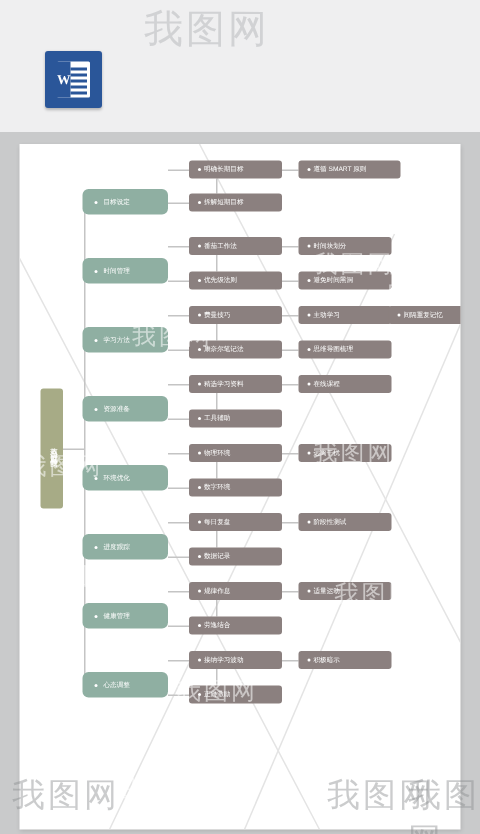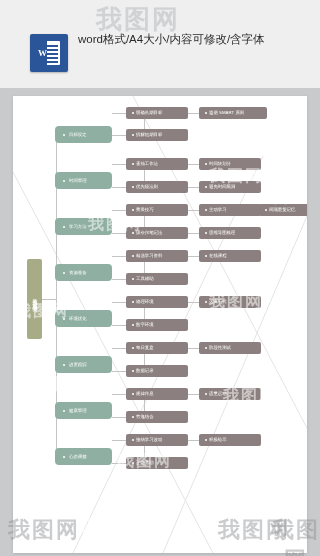--- a/index.html
+++ b/index.html
@@ -90,45 +90,43 @@
     position:absolute;left:8px;top:50%;margin-top:-1px;
     width:2px;height:2px;background:#ffffff;border-radius:50%;
   }
   .node.gray .bullet{left:6px;}
   .conn{position:absolute;background:#c4c4c4;}
   .conn.v{width:1px;}
   .conn.h{height:1px;}
   
   .wm{
     position:absolute;color:rgba(255,255,255,.55);
-    font-size:15px;font-weight:bold;letter-spacing:2px;
+    font-size:15px;font-weight:normal;letter-spacing:2px;
     pointer-events:none;user-select:none;
     font-family:"DejaVu Sans",sans-serif;
-    text-align:center;
   }
   .wm.dark{color:rgba(140,142,145,.45);}
   .wm.top{color:rgba(205,206,208,.9);}
 </style>
 </head>
 <body>
 
 <div class="header">
   <div class="hdr-inner">
     <div class="word-icon">
       <div class="page">
         <span class="ln" style="top:4px"></span>
         <span class="ln" style="top:8px"></span>
         <span class="ln" style="top:12px"></span>
         <span class="ln" style="top:16px"></span>
         <span class="ln" style="top:20px"></span>
       </div>
       <div class="w">W</div>
     </div>
     <div class="hdr-text">
-      <div class="hdr-sub">word格式/A4大小/内容可修改/含字体</div>
     </div>
   </div>
 </div>
 
 <div class="sheet">
   <svg class="diag" viewBox="0 0 294 457" preserveAspectRatio="none">
     <line x1="-40" y1="0" x2="200" y2="457" stroke="#e4e4e4" stroke-width="1"></line>
     <line x1="120" y1="0" x2="340" y2="420" stroke="#e4e4e4" stroke-width="1"></line>
     <line x1="294" y1="120" x2="150" y2="457" stroke="#e4e4e4" stroke-width="1"></line>
     <line x1="60" y1="457" x2="250" y2="60" stroke="#e4e4e4" stroke-width="1"></line>

